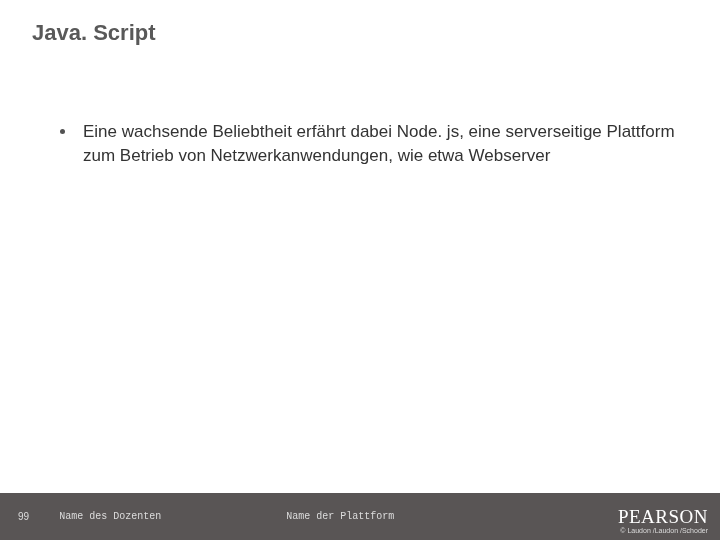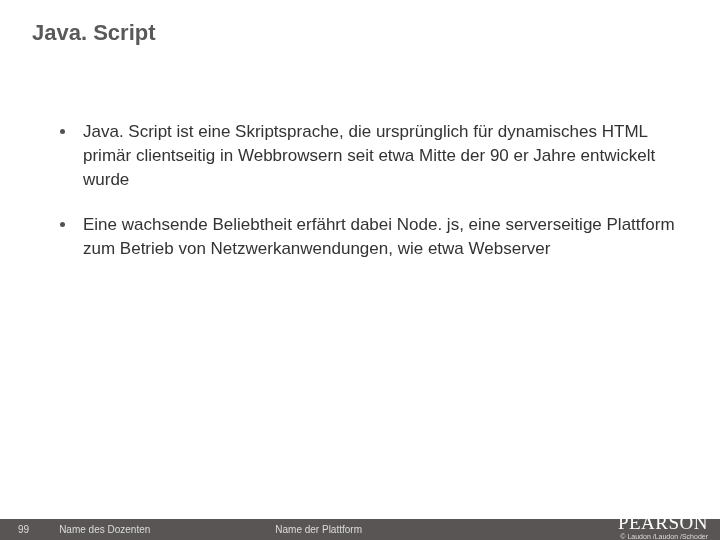--- a/index.html
+++ b/index.html
@@ -48,42 +48,42 @@
     font-size: 17px;
     color: #333;
     line-height: 1.4;
     font-family: Verdana, Geneva, sans-serif;
   }
   .footer {
     position: absolute;
     bottom: 0;
     left: 0;
     right: 0;
-    height: 21px;
+    height: 47px;
     background: #595555;
     display: flex;
     align-items: center;
   }
   .page-number {
     color: #dcdcdc;
     font-size: 10px;
     margin-left: 18px;
     margin-right: 30px;
     font-family: Verdana, Geneva, sans-serif;
   }
   .footer-label {
     color: #dcdcdc;
     font-size: 10px;
-    font-family: Liberation Sans, sans-serif;
+    font-family: Liberation Mono, monospace;
   }
   .footer-label.dozent { margin-right: 125px; }
   .footer-right {
     position: absolute;
     right: 12px;
-    bottom: 0;
+    bottom: 6px;
     text-align: right;
   }
   .pearson-logo {
     color: #ffffff;
     font-size: 19px;
     font-family: "Times New Roman", Times, serif;
     letter-spacing: 0.5px;
     line-height: 1;
   }
   .copyright {
@@ -96,24 +96,20 @@
 </style>
 </head>
 <body>
 
 <div class="slide">
 
   <div class="title">Java. Script</div>
 
   <div class="content">
 
-    <div class="bullet-item">
-      <span class="bullet-dot"></span>
-      <span class="bullet-text">Java. Script ist eine Skriptsprache, die ursprünglich für dynamisches HTML primär clientseitig in Webbrowsern seit etwa Mitte der 90 er Jahre entwickelt wurde</span>
-    </div>
 
 
     <div class="bullet-item">
       <span class="bullet-dot"></span>
       <span class="bullet-text">Eine wachsende Beliebtheit erfährt dabei Node. js, eine serverseitige Plattform zum Betrieb von Netzwerkanwendungen, wie etwa Webserver</span>
     </div>
 
 
   </div>
 

